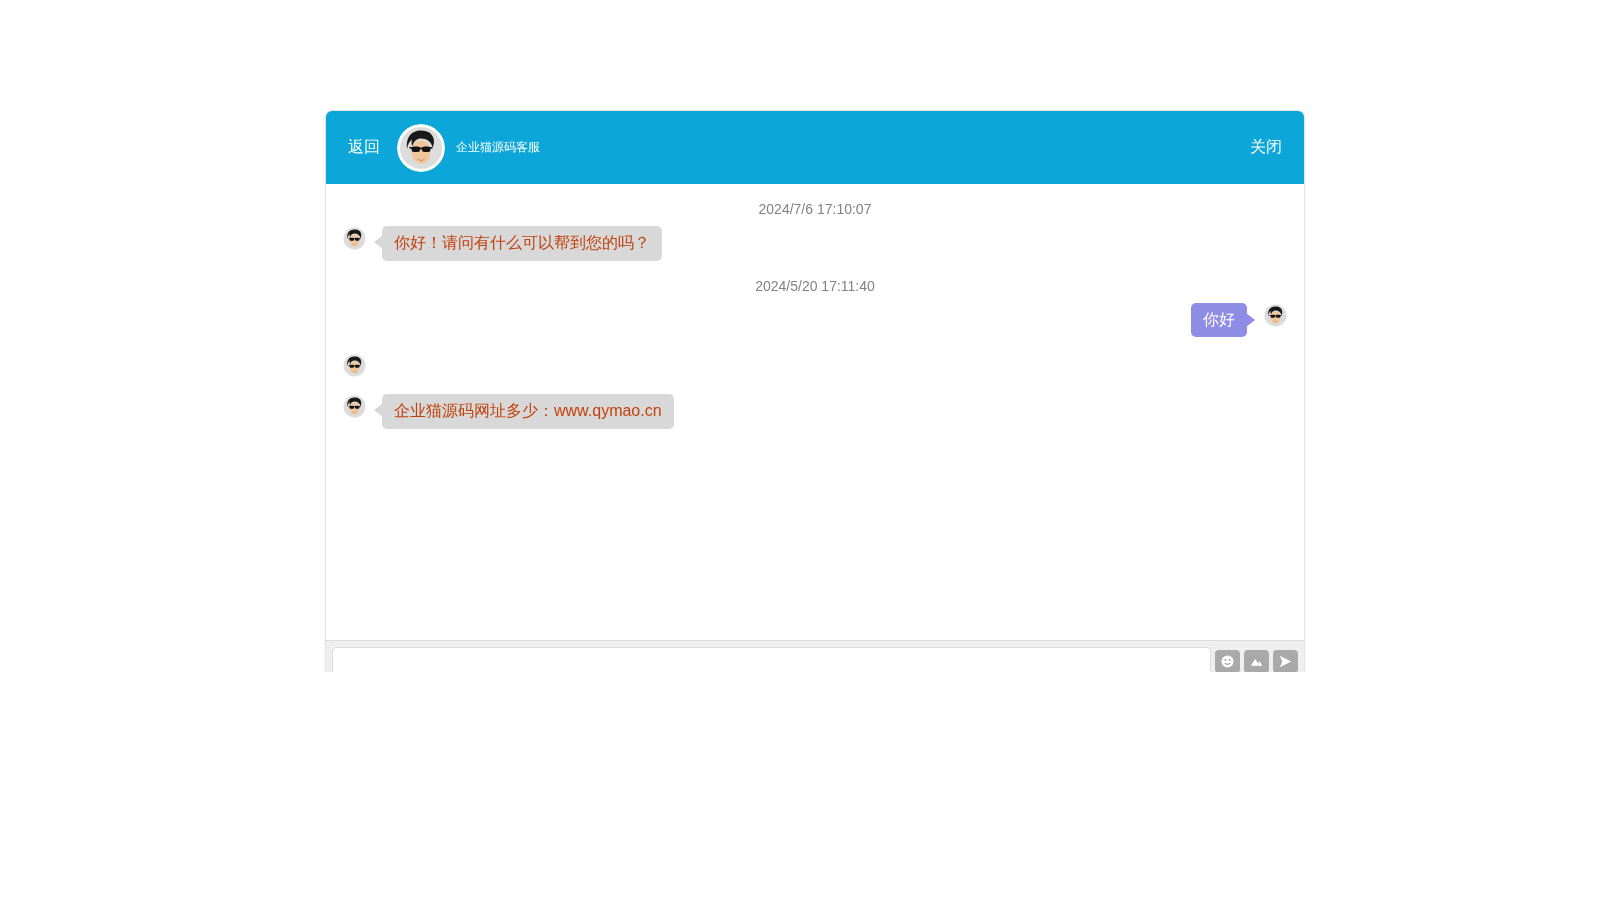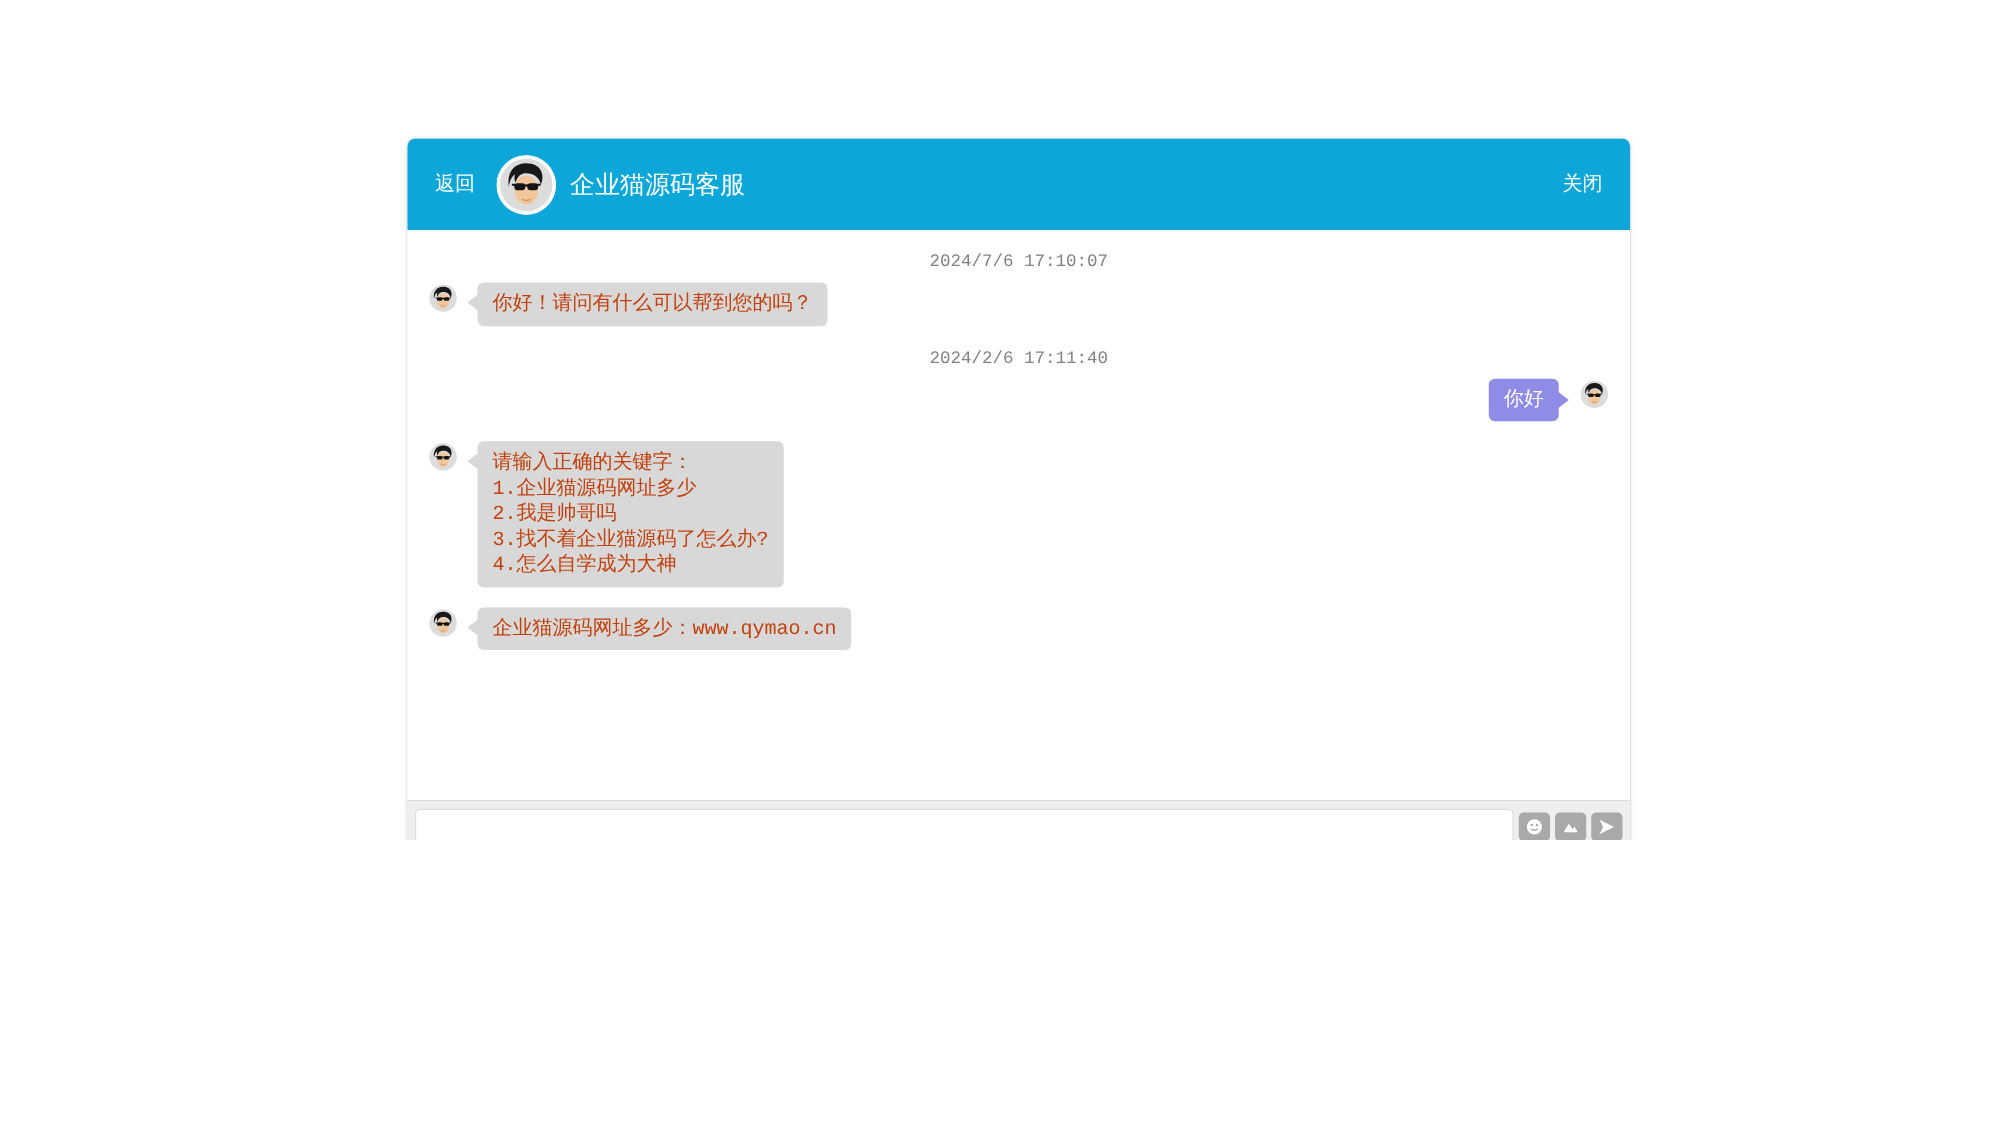--- a/index.html
+++ b/index.html
@@ -1,26 +1,26 @@
 <!DOCTYPE html>
 <html><head>
 <meta charset="utf-8">
 <style>
   html,body{margin:0;padding:0}
   .page{position:relative;width:1600px;height:672px;background:#ffffff;overflow:hidden;
-        font-family:Liberation Mono, monospace;}
+        font-family:Liberation Sans, sans-serif;}
 
   
   .chat-window{position:absolute;left:325px;top:110px;width:978px;background:#fff;
                border:1px solid #e4e4e4;border-radius:7px;box-shadow:0 1px 4px rgba(0,0,0,.05);}
   .chat-header{height:73px;background:#0ca6d9;border-radius:6px 6px 0 0;display:flex;
                align-items:center;padding:0 22px;color:#fff;}
   .hdr-btn{font-size:16px;cursor:pointer;user-select:none;}
   .header-avatar{width:48px;height:48px;margin-left:17px;border-radius:50%;flex:none;}
-  .chat-title{margin-left:11px;font-size:20px;}
+  .chat-title{margin-left:11px;font-size:12px;}
   .close-btn{margin-left:auto;}
 
   .chat-body{height:440px;padding:8px 16px;background:#fff;overflow:hidden;}
   .time-row{text-align:center;margin:8px 0 6px;}
   .time-row .time{color:#828282;font-size:14px;}
   .msg{display:flex;align-items:flex-start;margin:8px 0 16px;}
   .msg.right{justify-content:flex-end;}
   .avatar{display:inline-block;border-radius:50%;overflow:hidden;flex:none;}
   .avatar.sm{width:25px;height:25px;}
   .avatar svg{display:block;width:100%;height:100%;}
@@ -92,21 +92,21 @@
       <rect x="22" y="23.5" width="4" height="1.8"></rect>
       <rect x="12.5" y="23" width="3" height="1.6"></rect>
       <rect x="32.5" y="23" width="3" height="1.6"></rect>
     </g>
     <path d="M21 35.5 Q24 37.5 27 35.5" stroke="#c79b6e" stroke-width="1.4" fill="none" stroke-linecap="round"></path>
     <circle cx="24" cy="24" r="22.5" fill="none" stroke="#ffffff" stroke-width="3"></circle>
   </svg>
 </span>
           <div class="bubble">你好！请问有什么可以帮到您的吗？</div>
         </div>
-        <div class="time-row"><span class="time">2024/2/6 17:11:40</span></div>
+        <div class="time-row"><span class="time">2024/5/20 17:11:40</span></div>
         <div class="msg right">
           <div class="bubble">你好</div>
           <span class="avatar sm">
   <svg viewBox="0 0 48 48" xmlns="http://www.w3.org/2000/svg">
     <circle cx="24" cy="24" r="23" fill="#dcdcdc"></circle>
     <ellipse cx="24" cy="28" rx="9.5" ry="11.5" fill="#f1c69b"></ellipse>
     <path d="M24 6.5 C13.5 6.5 8.5 14.5 10 25 C11 20 12.5 17 15 15.5 C14.2 18.5 14.5 20.5 15.5 22 C17 16.5 20 14.5 24 14.5 C29.5 14.5 34.5 17.5 35.5 23.5 C37.5 20.5 38 13.5 33.5 9.5 C30.8 7.2 27.5 6.5 24 6.5 Z" fill="#191919"></path>
     <g fill="#141414">
       <rect x="14.5" y="22.5" width="8.6" height="5.6" rx="2.4"></rect>
       <rect x="24.9" y="22.5" width="8.6" height="5.6" rx="2.4"></rect>
@@ -129,25 +129,20 @@
       <rect x="14.5" y="22.5" width="8.6" height="5.6" rx="2.4"></rect>
       <rect x="24.9" y="22.5" width="8.6" height="5.6" rx="2.4"></rect>
       <rect x="22" y="23.5" width="4" height="1.8"></rect>
       <rect x="12.5" y="23" width="3" height="1.6"></rect>
       <rect x="32.5" y="23" width="3" height="1.6"></rect>
     </g>
     <path d="M21 35.5 Q24 37.5 27 35.5" stroke="#c79b6e" stroke-width="1.4" fill="none" stroke-linecap="round"></path>
     <circle cx="24" cy="24" r="22.5" fill="none" stroke="#ffffff" stroke-width="3"></circle>
   </svg>
 </span>
-          <div class="bubble">请输入正确的关键字：
-1.企业猫源码网址多少
-2.我是帅哥吗
-3.找不着企业猫源码了怎么办?
-4.怎么自学成为大神</div>
         </div>
         <div class="msg left">
           <span class="avatar sm">
   <svg viewBox="0 0 48 48" xmlns="http://www.w3.org/2000/svg">
     <circle cx="24" cy="24" r="23" fill="#dcdcdc"></circle>
     <ellipse cx="24" cy="28" rx="9.5" ry="11.5" fill="#f1c69b"></ellipse>
     <path d="M24 6.5 C13.5 6.5 8.5 14.5 10 25 C11 20 12.5 17 15 15.5 C14.2 18.5 14.5 20.5 15.5 22 C17 16.5 20 14.5 24 14.5 C29.5 14.5 34.5 17.5 35.5 23.5 C37.5 20.5 38 13.5 33.5 9.5 C30.8 7.2 27.5 6.5 24 6.5 Z" fill="#191919"></path>
     <g fill="#141414">
       <rect x="14.5" y="22.5" width="8.6" height="5.6" rx="2.4"></rect>
       <rect x="24.9" y="22.5" width="8.6" height="5.6" rx="2.4"></rect>

